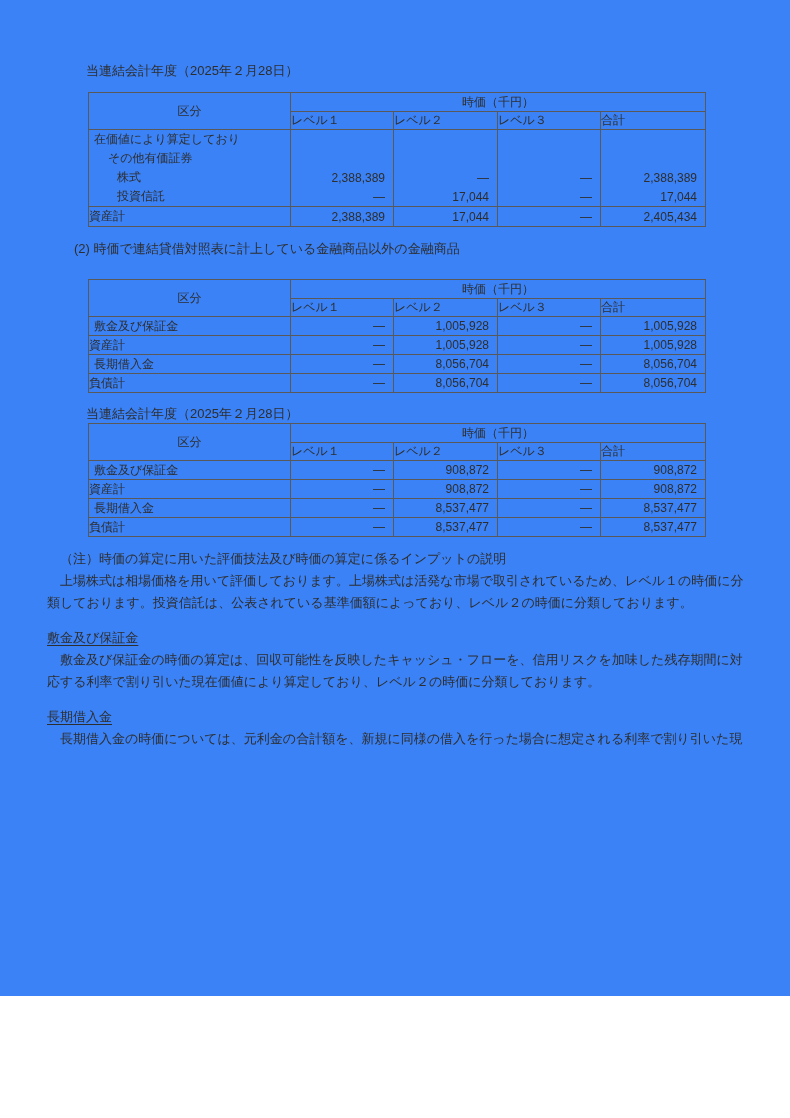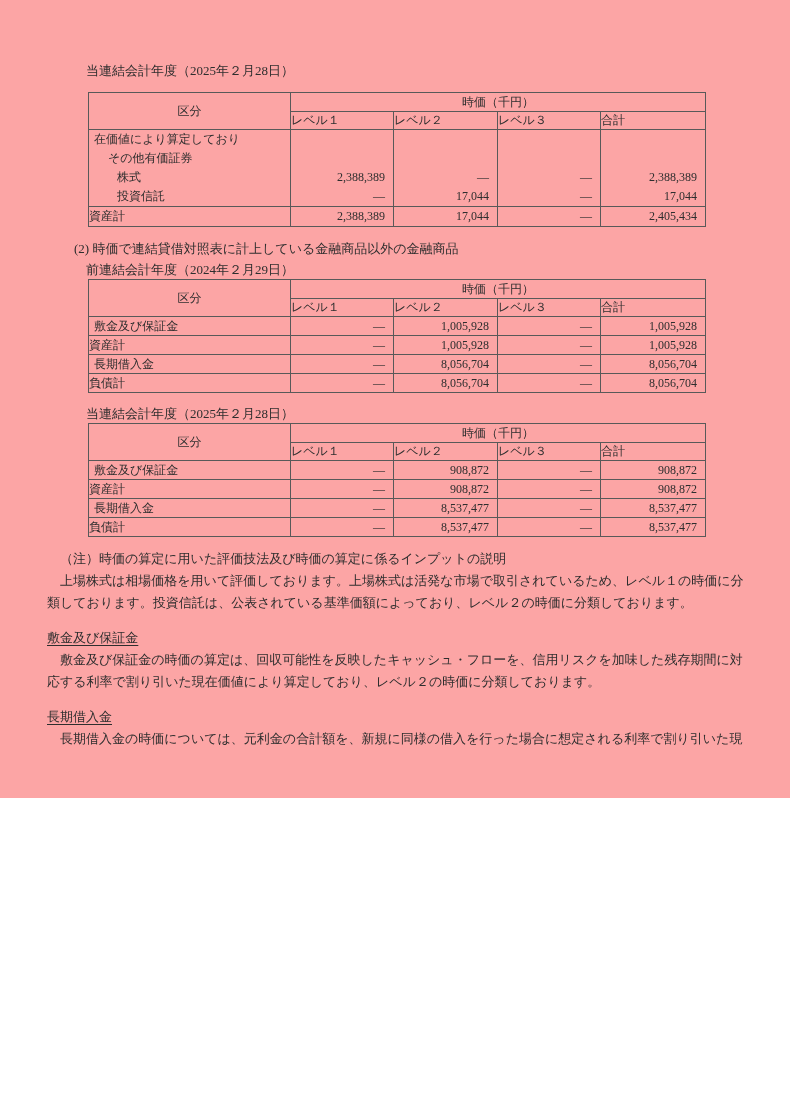--- a/index.html
+++ b/index.html
@@ -1,21 +1,21 @@
 <!DOCTYPE html>
 <html lang="ja"><head>
 <meta charset="utf-8">
 <style>
   html, body { margin: 0; padding: 0; background: #ffffff; }
   .page {
     position: relative;
     width: 790px;
-    height: 798px;
-    background: #fca5a5;
-    font-family: Liberation Serif, serif;
+    height: 996px;
+    background: #3b82f6;
+    font-family: Liberation Sans, sans-serif;
     color: #2e2e2e;
     overflow: hidden;
   }
   .abs { position: absolute; }
   .tbl-label { font-size: 13px; line-height: 17px; white-space: nowrap; }
   .sec-heading { font-size: 13px; line-height: 17px; white-space: nowrap; }
 
   table.fv {
     position: absolute;
     left: 88px;
@@ -128,21 +128,20 @@
       <td class="num">2,388,389</td>
       <td class="num">17,044</td>
       <td class="num">—</td>
       <td class="num">2,405,434</td>
     </tr>
   </tbody>
     </table>
 
   <div class="abs sec-heading" style="left:74px; top:240px;">(2) 時価で連結貸借対照表に計上している金融商品以外の金融商品</div>
 
-  <div class="abs tbl-label" style="left:86px; top:261px;">前連結会計年度（2024年２月29日）</div>
 
   <table class="fv t23" style="top:279px;">
     <colgroup>
       <col style="width:202px">
         <col style="width:103px">
         <col style="width:104px">
         <col style="width:103px">
         <col style="width:105px">
     </colgroup>
     <tbody>

